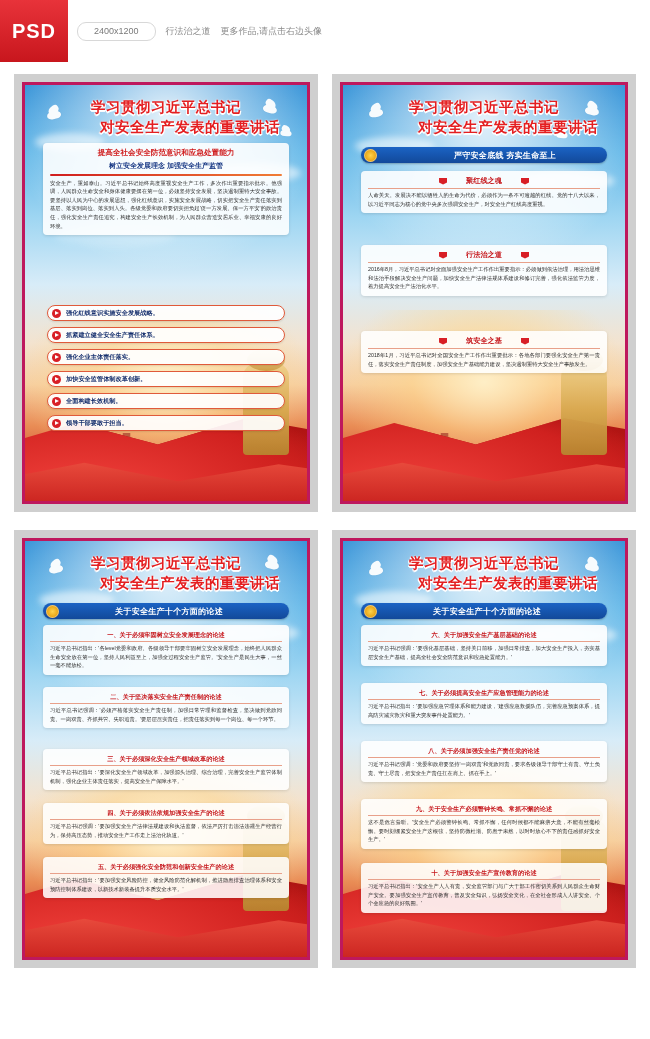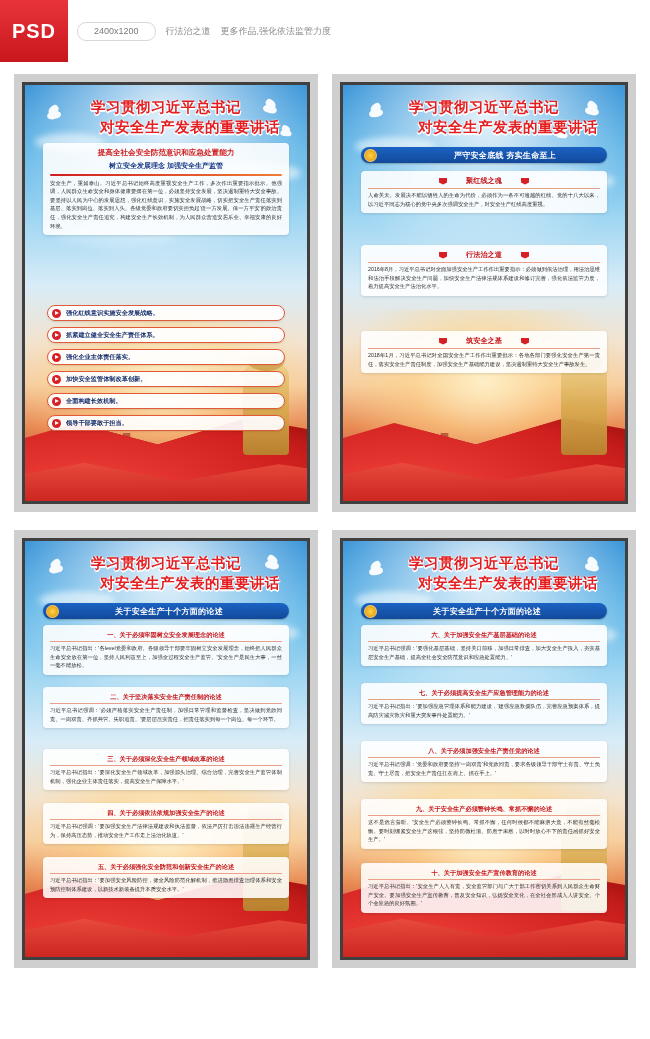--- a/index.html
+++ b/index.html
@@ -18,21 +18,21 @@
   .main-title{font-size:20px;font-weight:bold;color:#111;letter-spacing:0.5px;}
   .main-title .hl{color:#e8333a;}
 
   
   .grid{position:absolute;left:0;top:62px;width:650px;height:977px;background:#ffffff;}
   .poster{position:absolute;background:#cfcfcf;padding:8px;box-sizing:border-box;}
   .p1{left:14px;top:12px;width:304px;height:438px;}
   .p2{left:332px;top:12px;width:304px;height:438px;}
   .p3{left:14px;top:468px;width:304px;height:438px;}
   .p4{left:332px;top:468px;width:304px;height:438px;}
-  .frame{position:relative;width:100%;height:100%;background:#fef9c3;box-sizing:border-box;border:3px solid #404040;overflow:hidden;}
+  .frame{position:relative;width:100%;height:100%;background:#fef9c3;box-sizing:border-box;border:3px solid #be185d;overflow:hidden;}
   .inner{position:absolute;inset:0;overflow:hidden;
      background:
       radial-gradient(circle at 50% 8%, rgba(255,255,255,.85) 0%, rgba(255,255,255,0) 38%),
       linear-gradient(180deg,#2f8fd6 0%,#62b7e8 16%,#9fd6f2 32%,#d8ecf8 48%,#f3e3cf 62%,#f6cfa0 72%,#e98c55 82%,#cf4a33 92%,#b62523 100%);
   }
   
   .cloud{position:absolute;background:rgba(255,255,255,.55);border-radius:50%;filter:blur(3px);}
   
   .sun{position:absolute;left:50%;top:54%;width:290px;height:180px;transform:translateX(-50%);
        background:radial-gradient(ellipse at 50% 40%, rgba(255,240,200,.95) 0%, rgba(255,214,140,.55) 35%, rgba(255,190,120,0) 70%);}
@@ -98,21 +98,21 @@
 </head>
 <body>
 
 <div class="page">
 
   <div class="topbar">
     <div class="psd-logo">PSD</div>
     <div class="meta">
       <div class="pill">2400x1200</div>
       <div class="meta-txt">行法治之道</div>
-      <div class="meta-txt">更多作品,强化依法监管力度</div>
+      <div class="meta-txt">更多作品,请点击右边头像</div>
     </div>
   </div>
 
   <div class="grid">
 
     <div class="poster p1">
       <div class="frame">
         <div class="inner">
           <div class="cloud" style="left:10px;top:48px;width:70px;height:18px;"></div>
           <div class="cloud" style="right:6px;top:78px;width:90px;height:20px;"></div>

